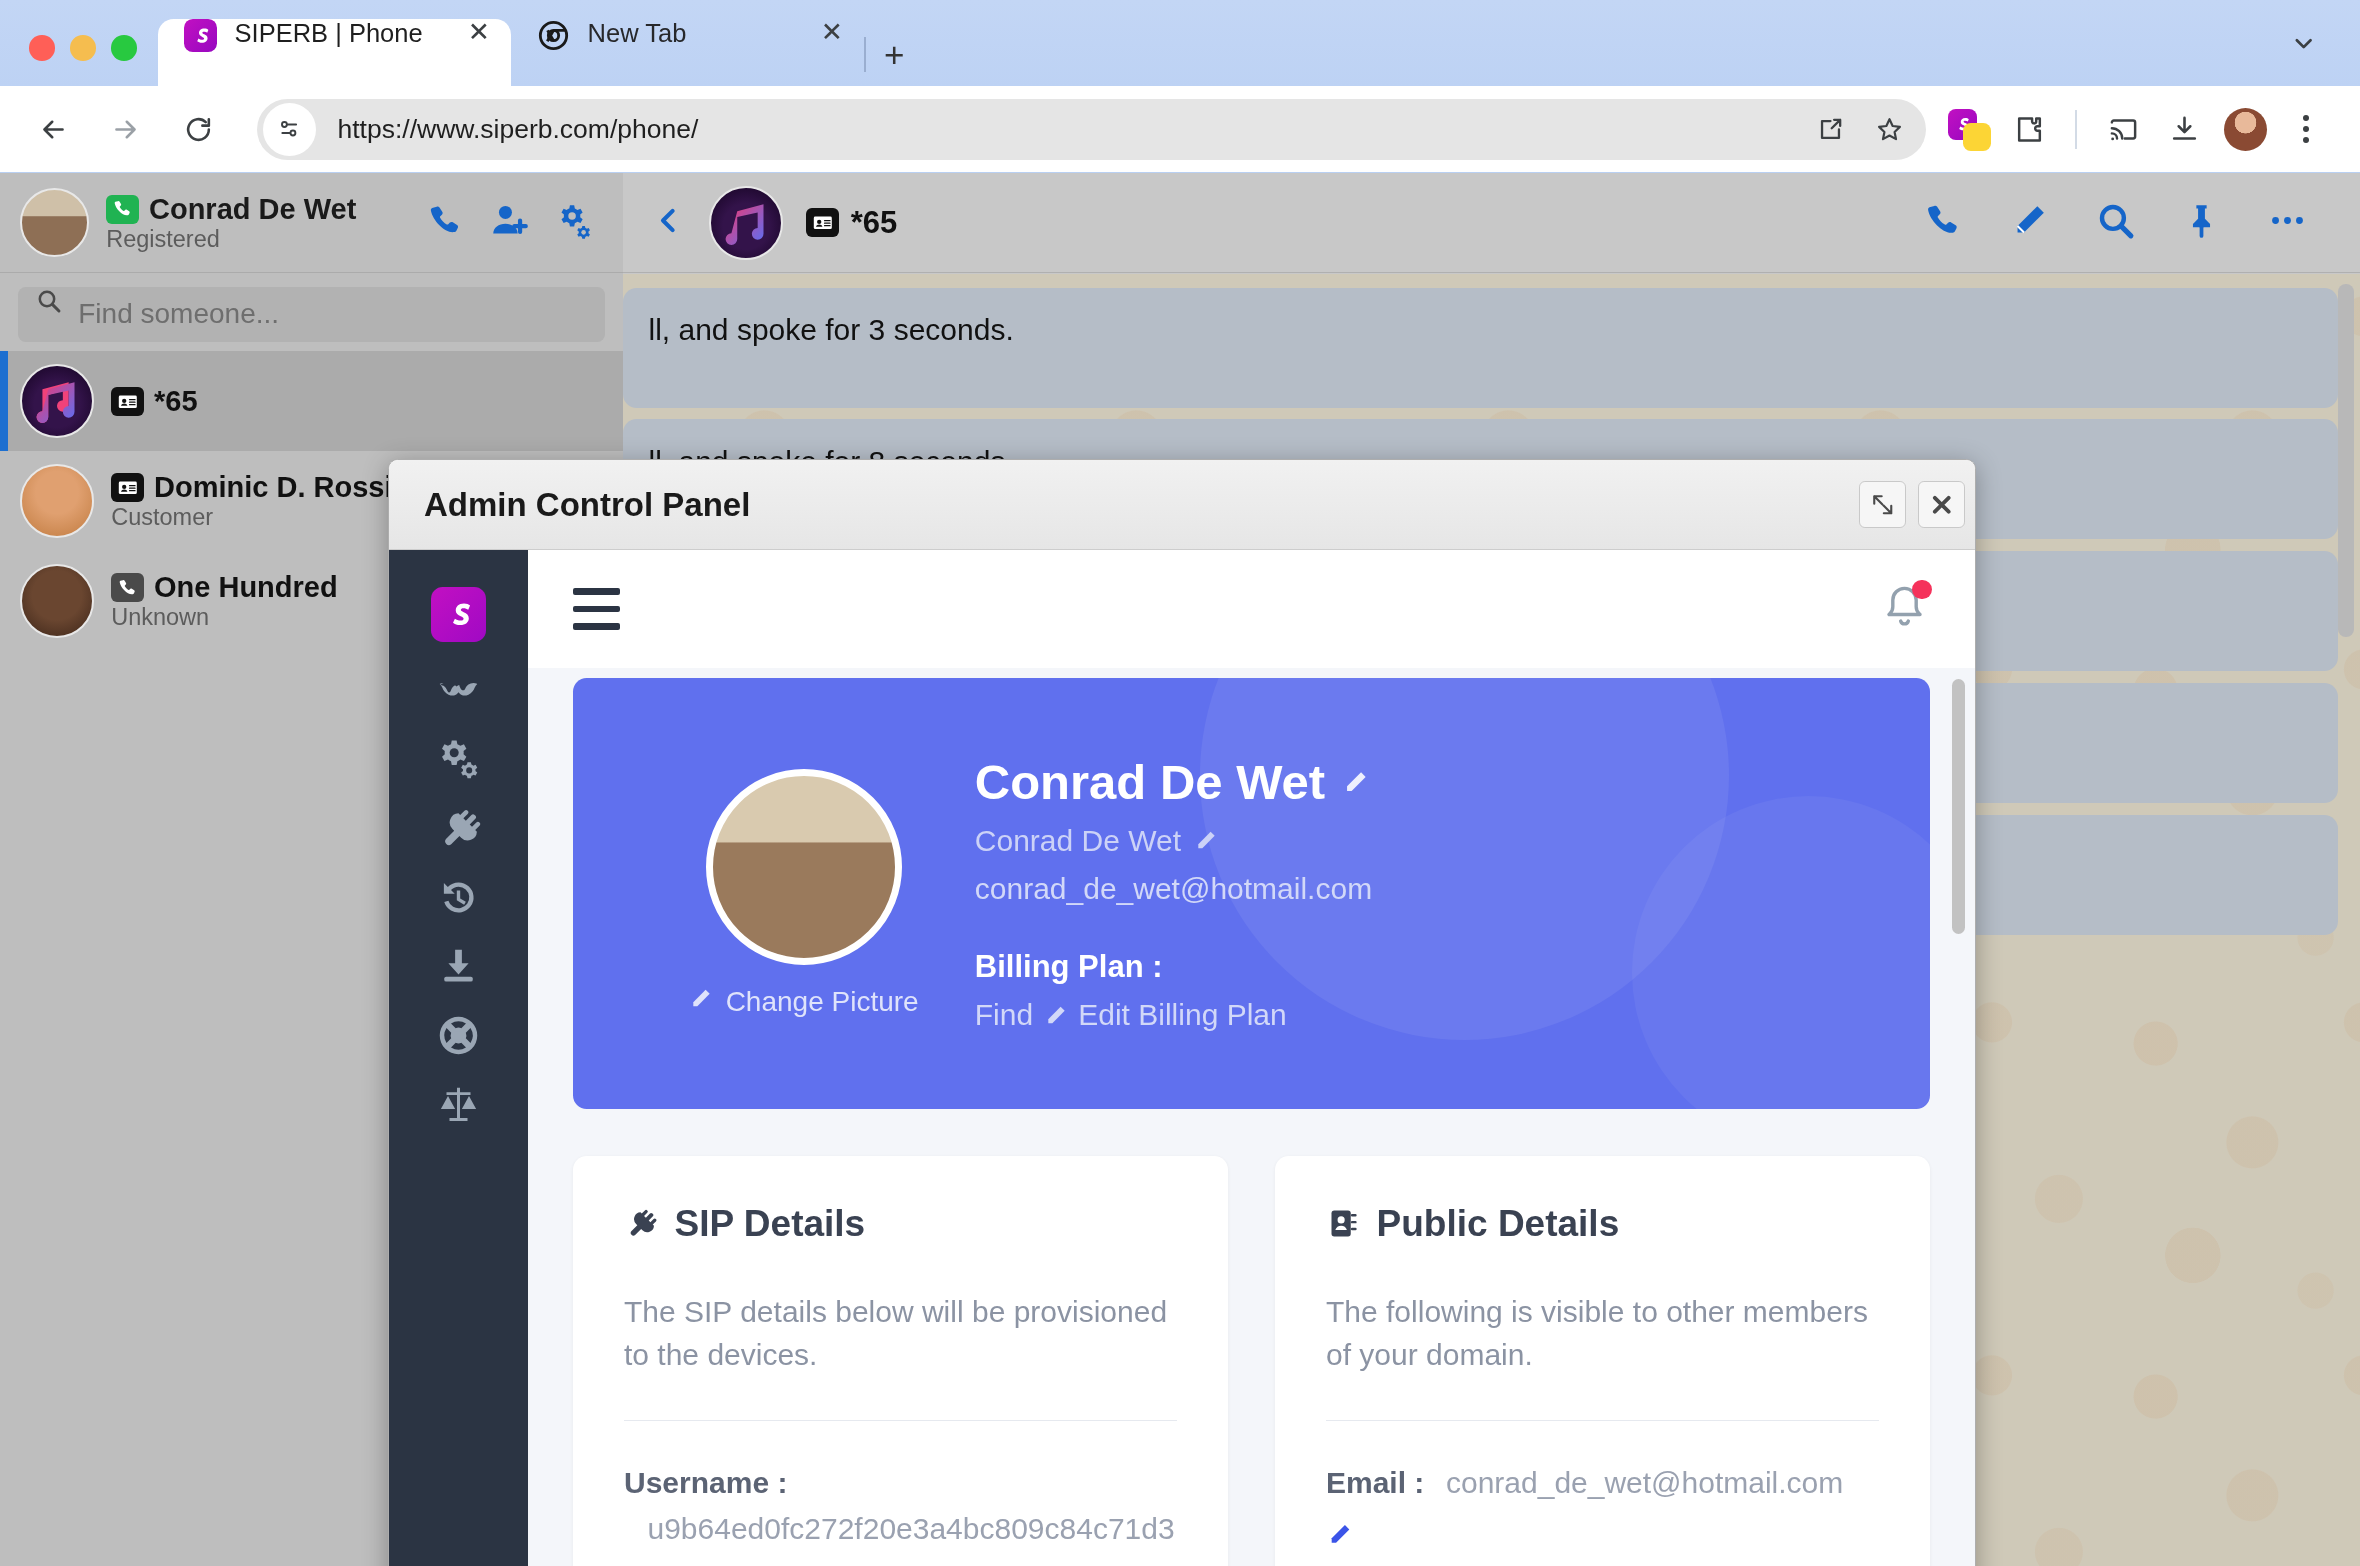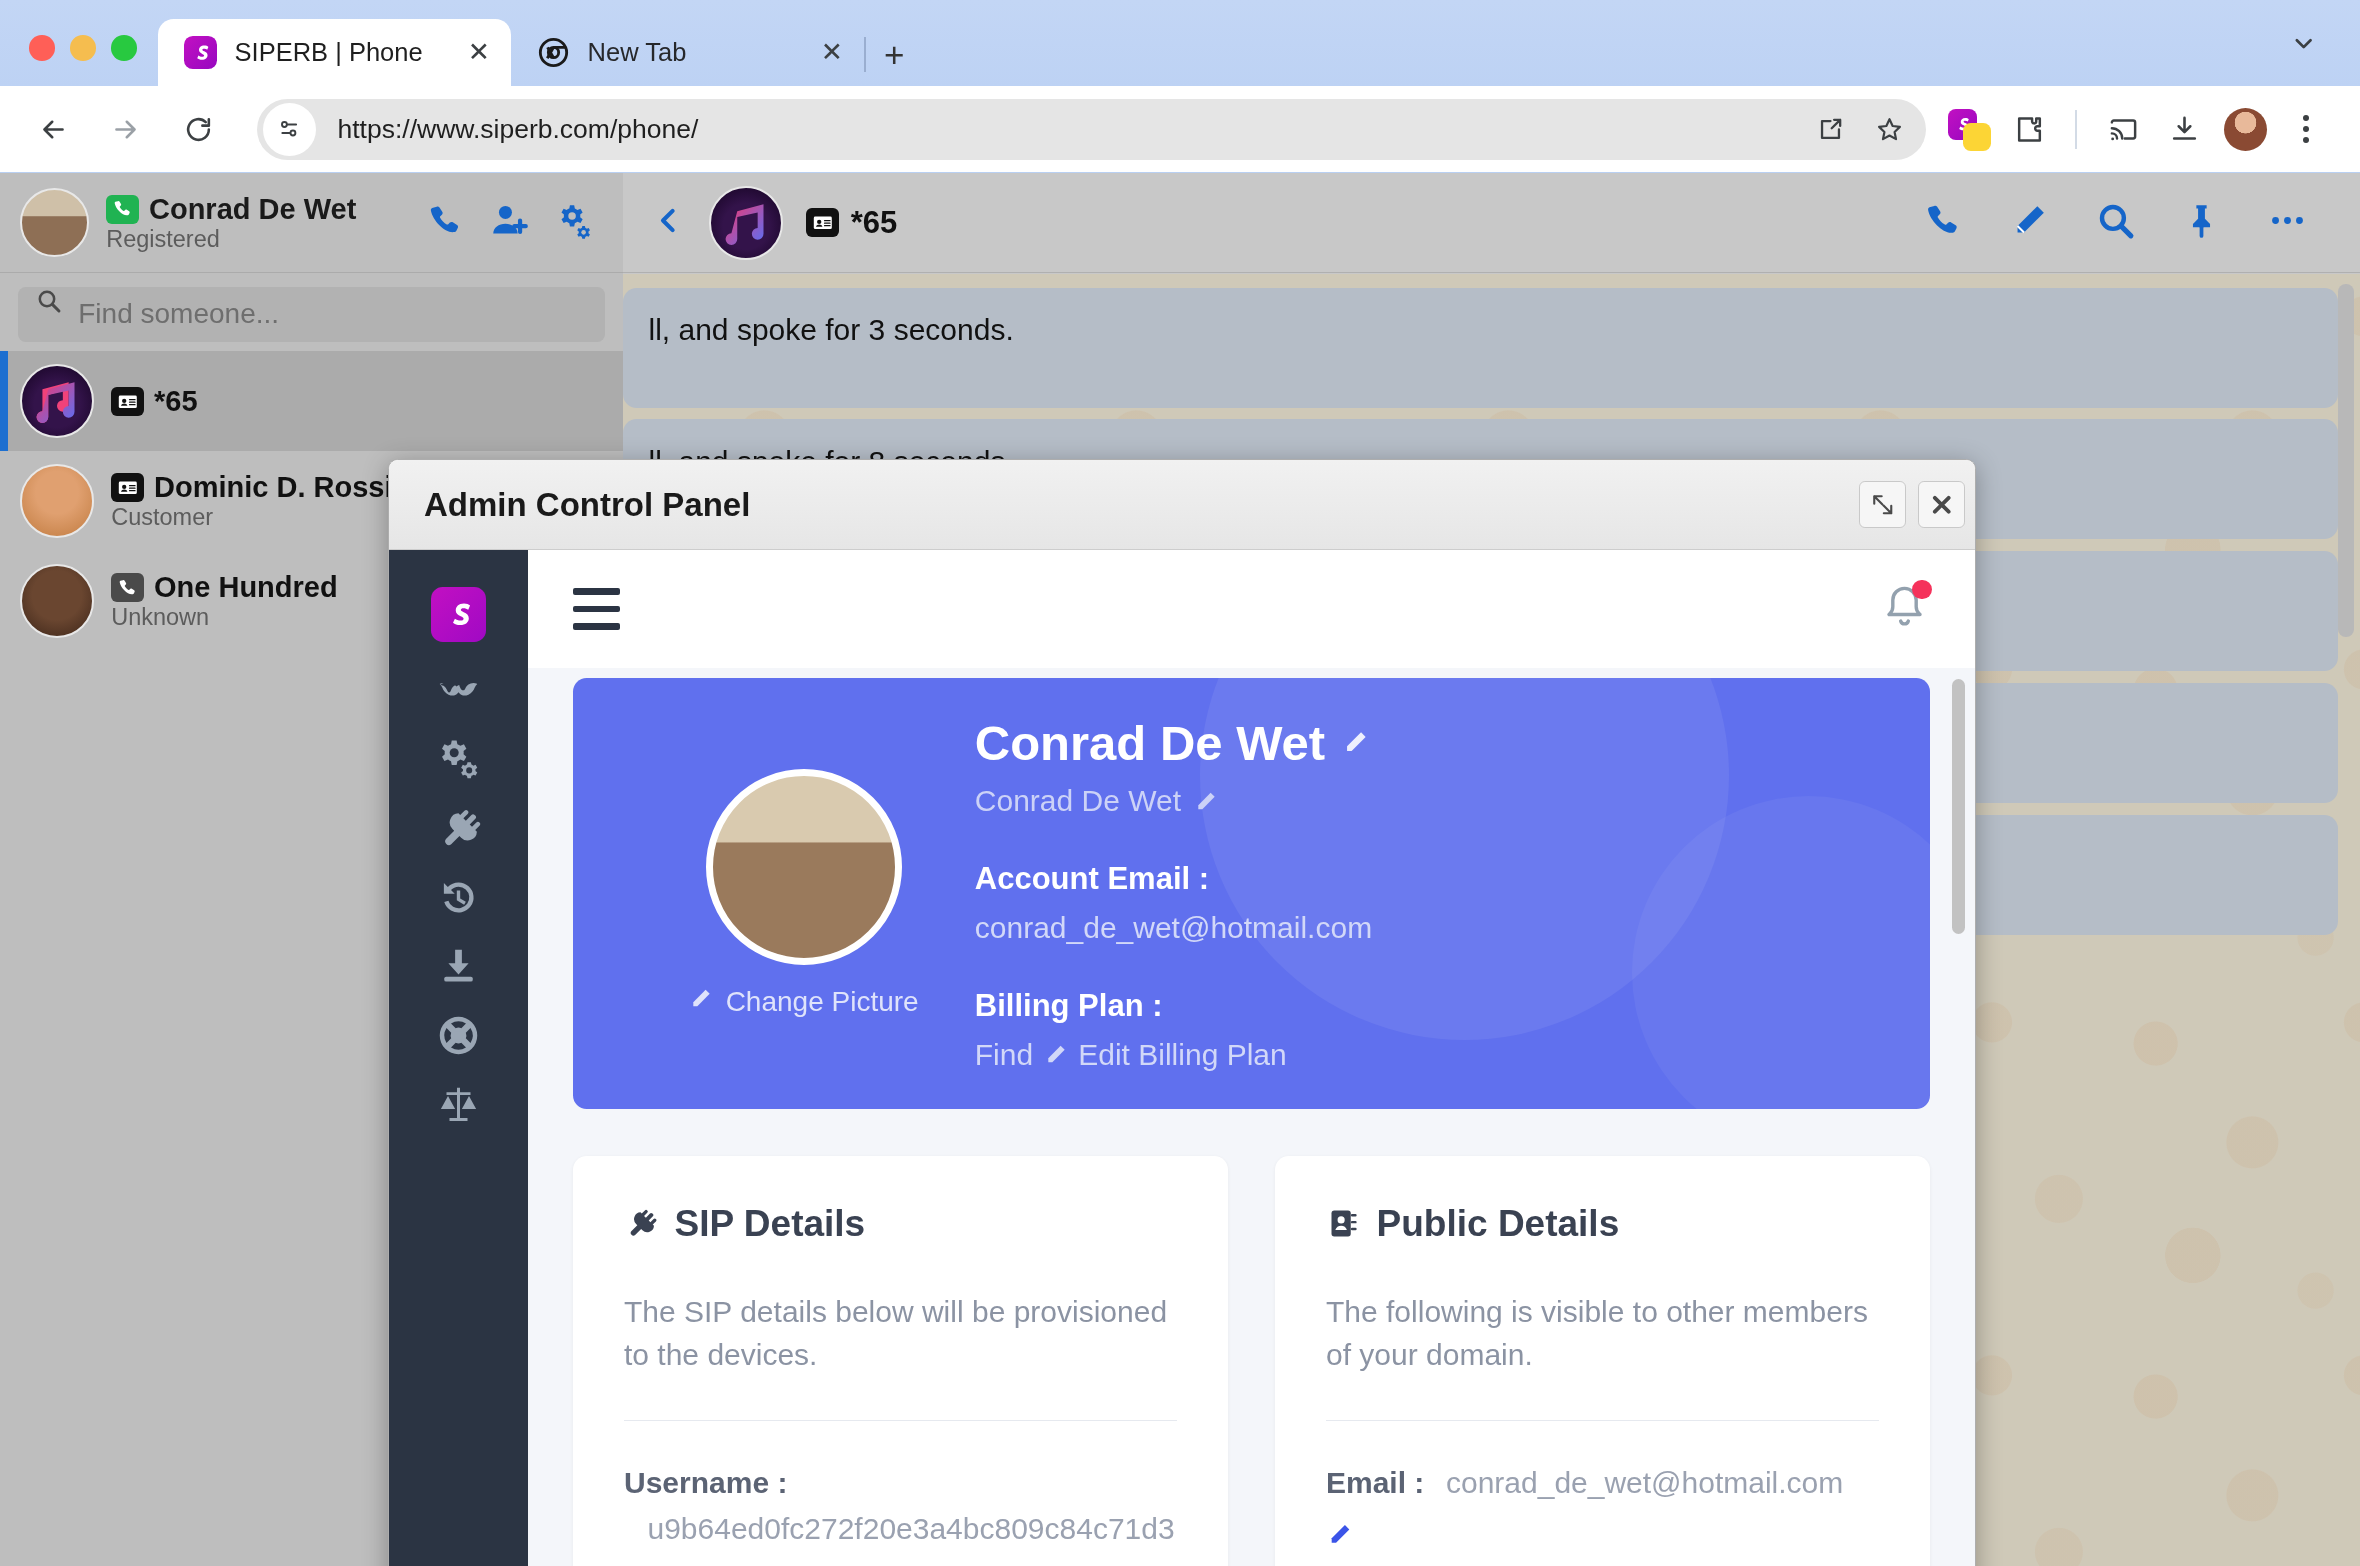--- a/index.html
+++ b/index.html
@@ -15,21 +15,21 @@
   .tabstrip {
     position: absolute; top: 0; left: 0; right: 0; height: 86px;
     background: linear-gradient(180deg,#c3d6f5 0%,#bdd2f4 100%);
     display: flex; align-items: flex-end;
   }
   .traffic { display: flex; gap: 15.7px; padding: 0 21.6px 25.5px 29px; }
   .dot { width: 25.5px; height: 25.5px; border-radius: 50%; }
   .dot.r { background: #ff5f57; } .dot.y { background: #f5bd4f; } .dot.g { background: #28c940; }
 
   .tab {
-    height: 67px; display: flex; align-items: center; gap: 17.6px;
+    height: 67px; display: flex; align-items: flex-start; gap: 17.6px;
     padding: 0 21.6px 0 25.5px; min-width: 353px; position: relative;
   }
   .tab.active { background: #ffffff; border-radius: 15.7px 15.7px 0 0; }
   .tab-title { font-size: 25.5px; color: #1f1f1f; white-space: nowrap; flex: 1; }
   .tab.inactive .tab-title { color: #27282b; }
   .tab-close { font-size: 26.5px; color: #3c4043; line-height: 1; cursor: pointer; }
   .favicon { width: 33px; height: 33px; border-radius: 8.8px; display:flex;align-items:center;justify-content:center;flex:none;}
   .fav-siperb { background: linear-gradient(135deg,#c210c2,#9708c0); }
   .fav-siperb svg { width: 21.6px; height: 21.6px; }
   .tab-divider { width: 2px; height: 35px; background:#9aaed0; margin: 0 13.7px 13.7px 0; align-self:flex-end;}
@@ -629,21 +629,20 @@
                   </span>
                 </div>
                 <div class="pb-alias">
                   <span>Conrad De Wet</span>
                   <span class="pen">
                     <svg viewBox="0 0 24 24">
                         <path d="M16.6 3.6 20.4 7.4 8.8 19H5v-3.8z" fill="#ccd2f7"></path>
                       </svg>
                   </span>
                 </div>
-                <div class="pb-lbl">Account Email :</div>
                 <div class="pb-val">conrad_de_wet@hotmail.com</div>
                 <div class="pb-lbl">Billing Plan :</div>
                 <div class="pb-val">
                   <span>Find</span>
                   <span class="pen">
                     <svg viewBox="0 0 24 24">
                         <path d="M16.6 3.6 20.4 7.4 8.8 19H5v-3.8z" fill="#d2d8f8"></path>
                       </svg>
                   </span>
                   <span class="edit-link">Edit Billing Plan</span>

